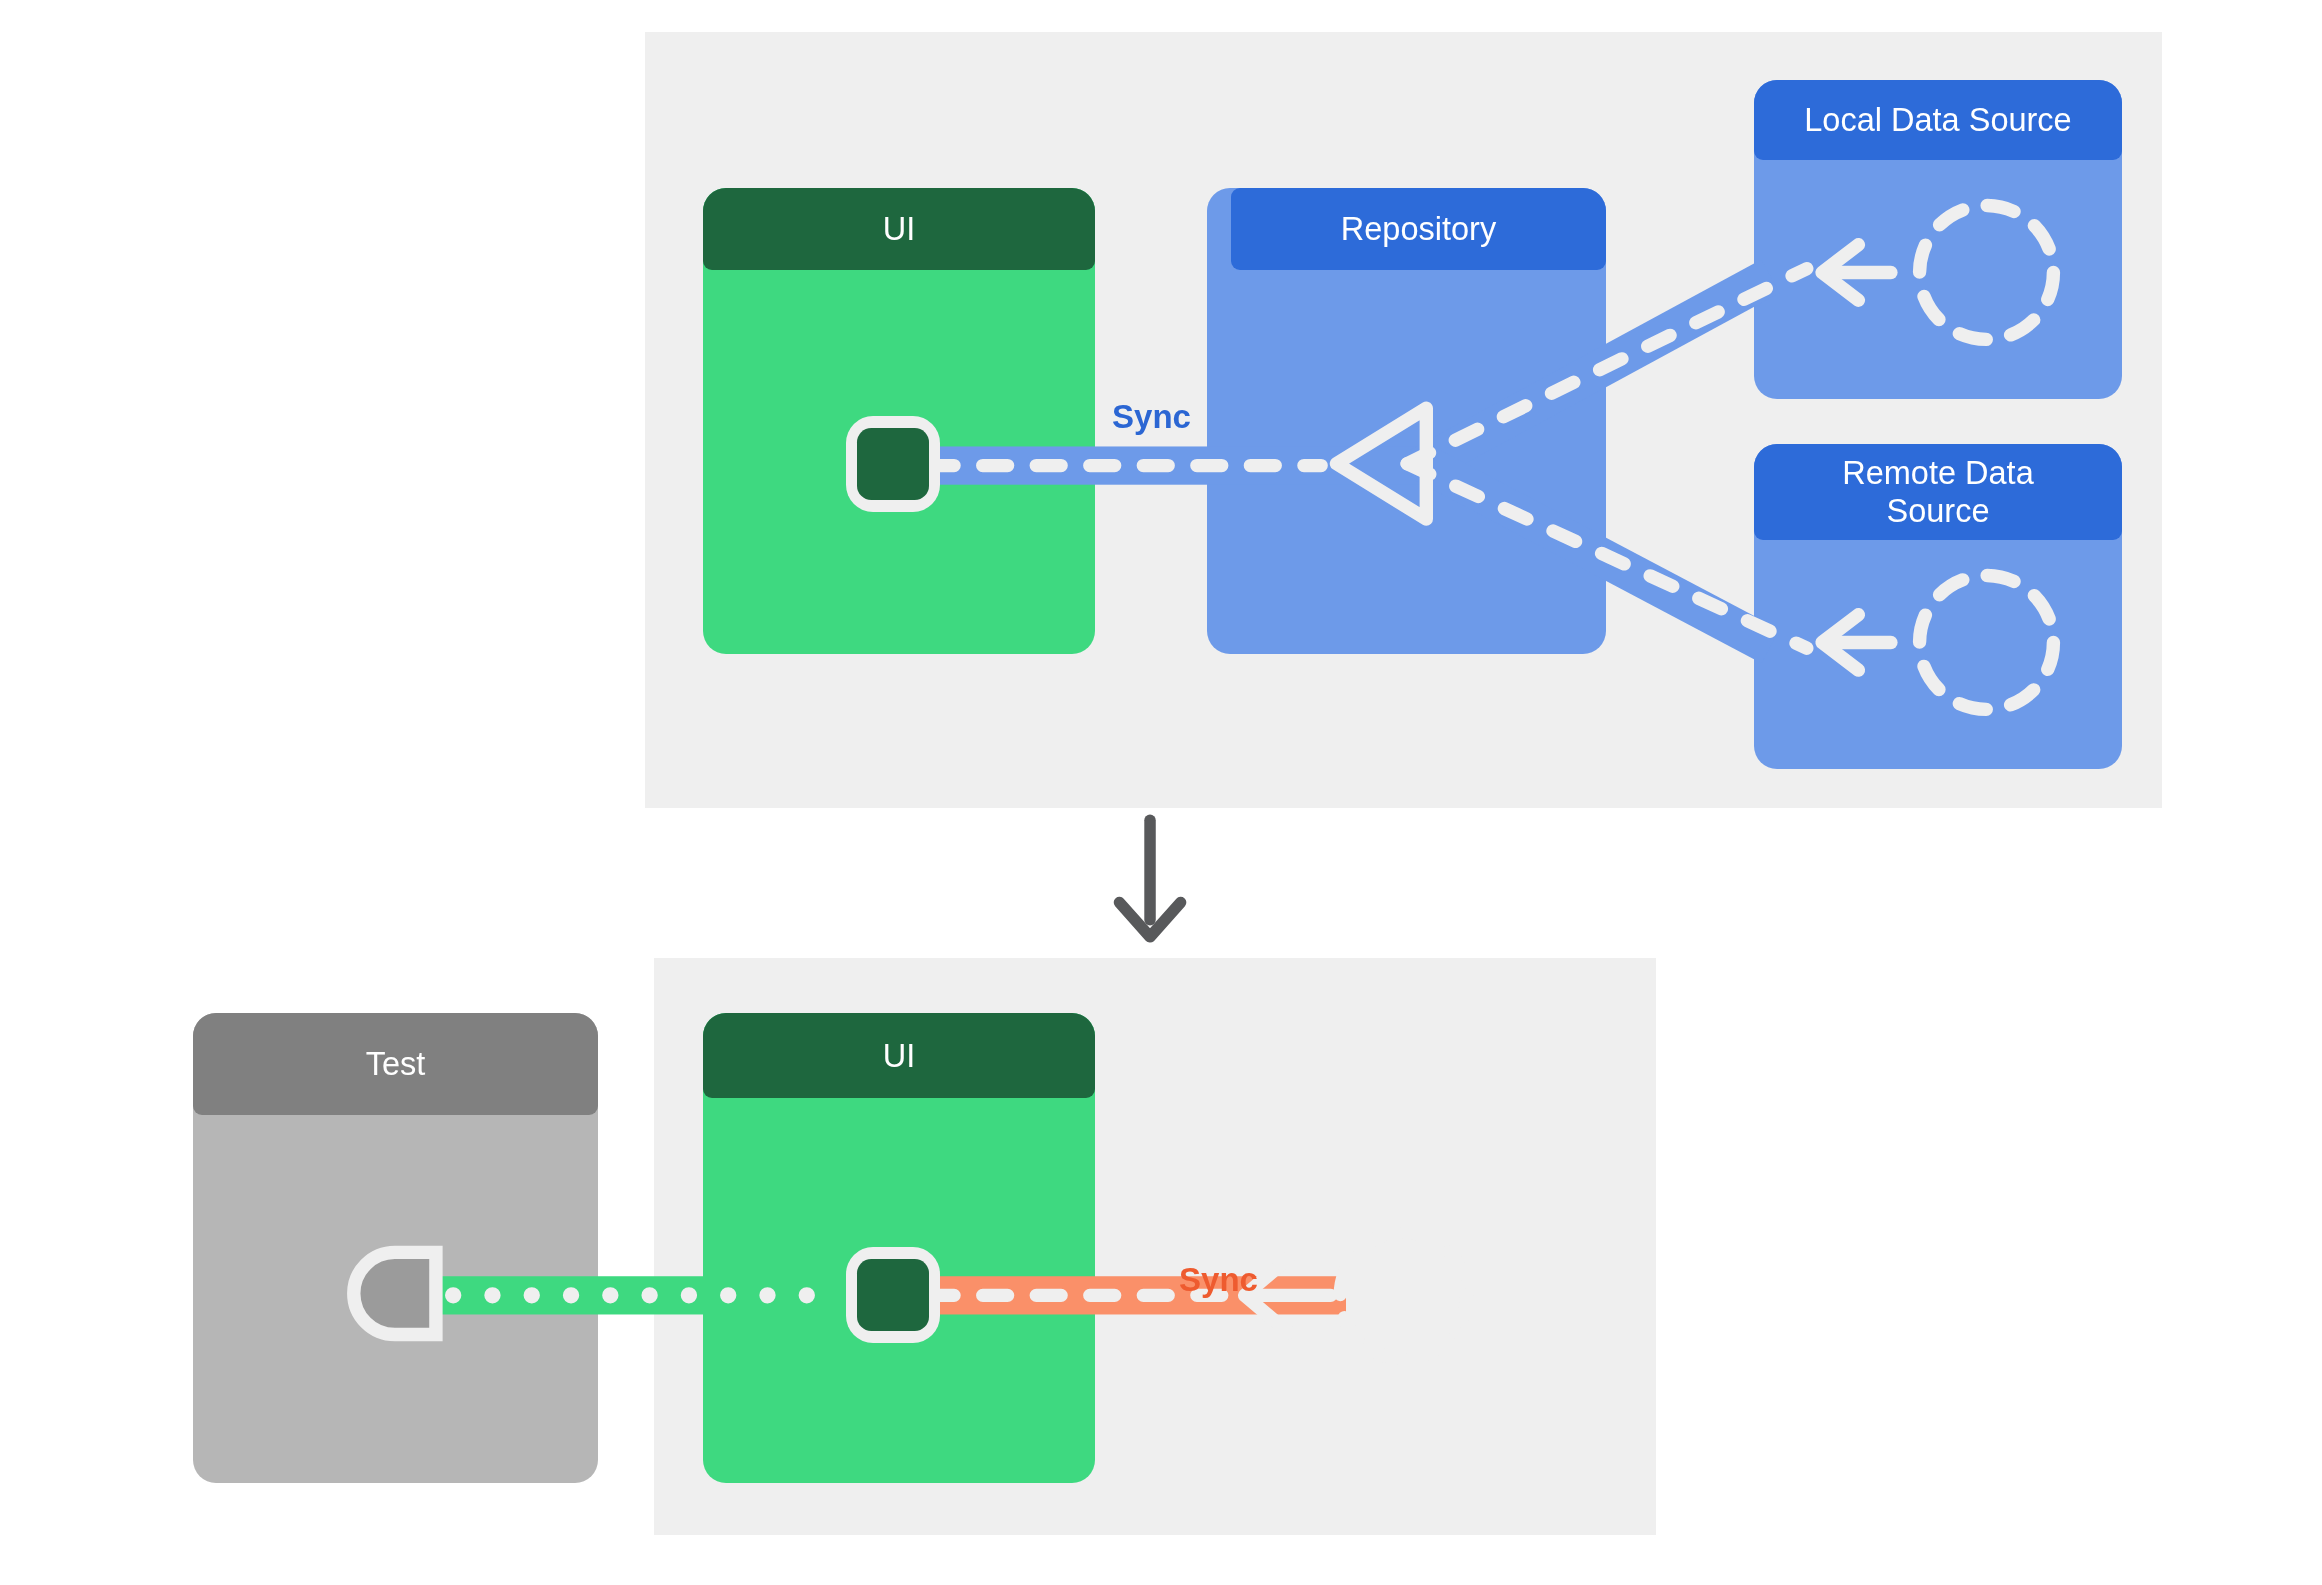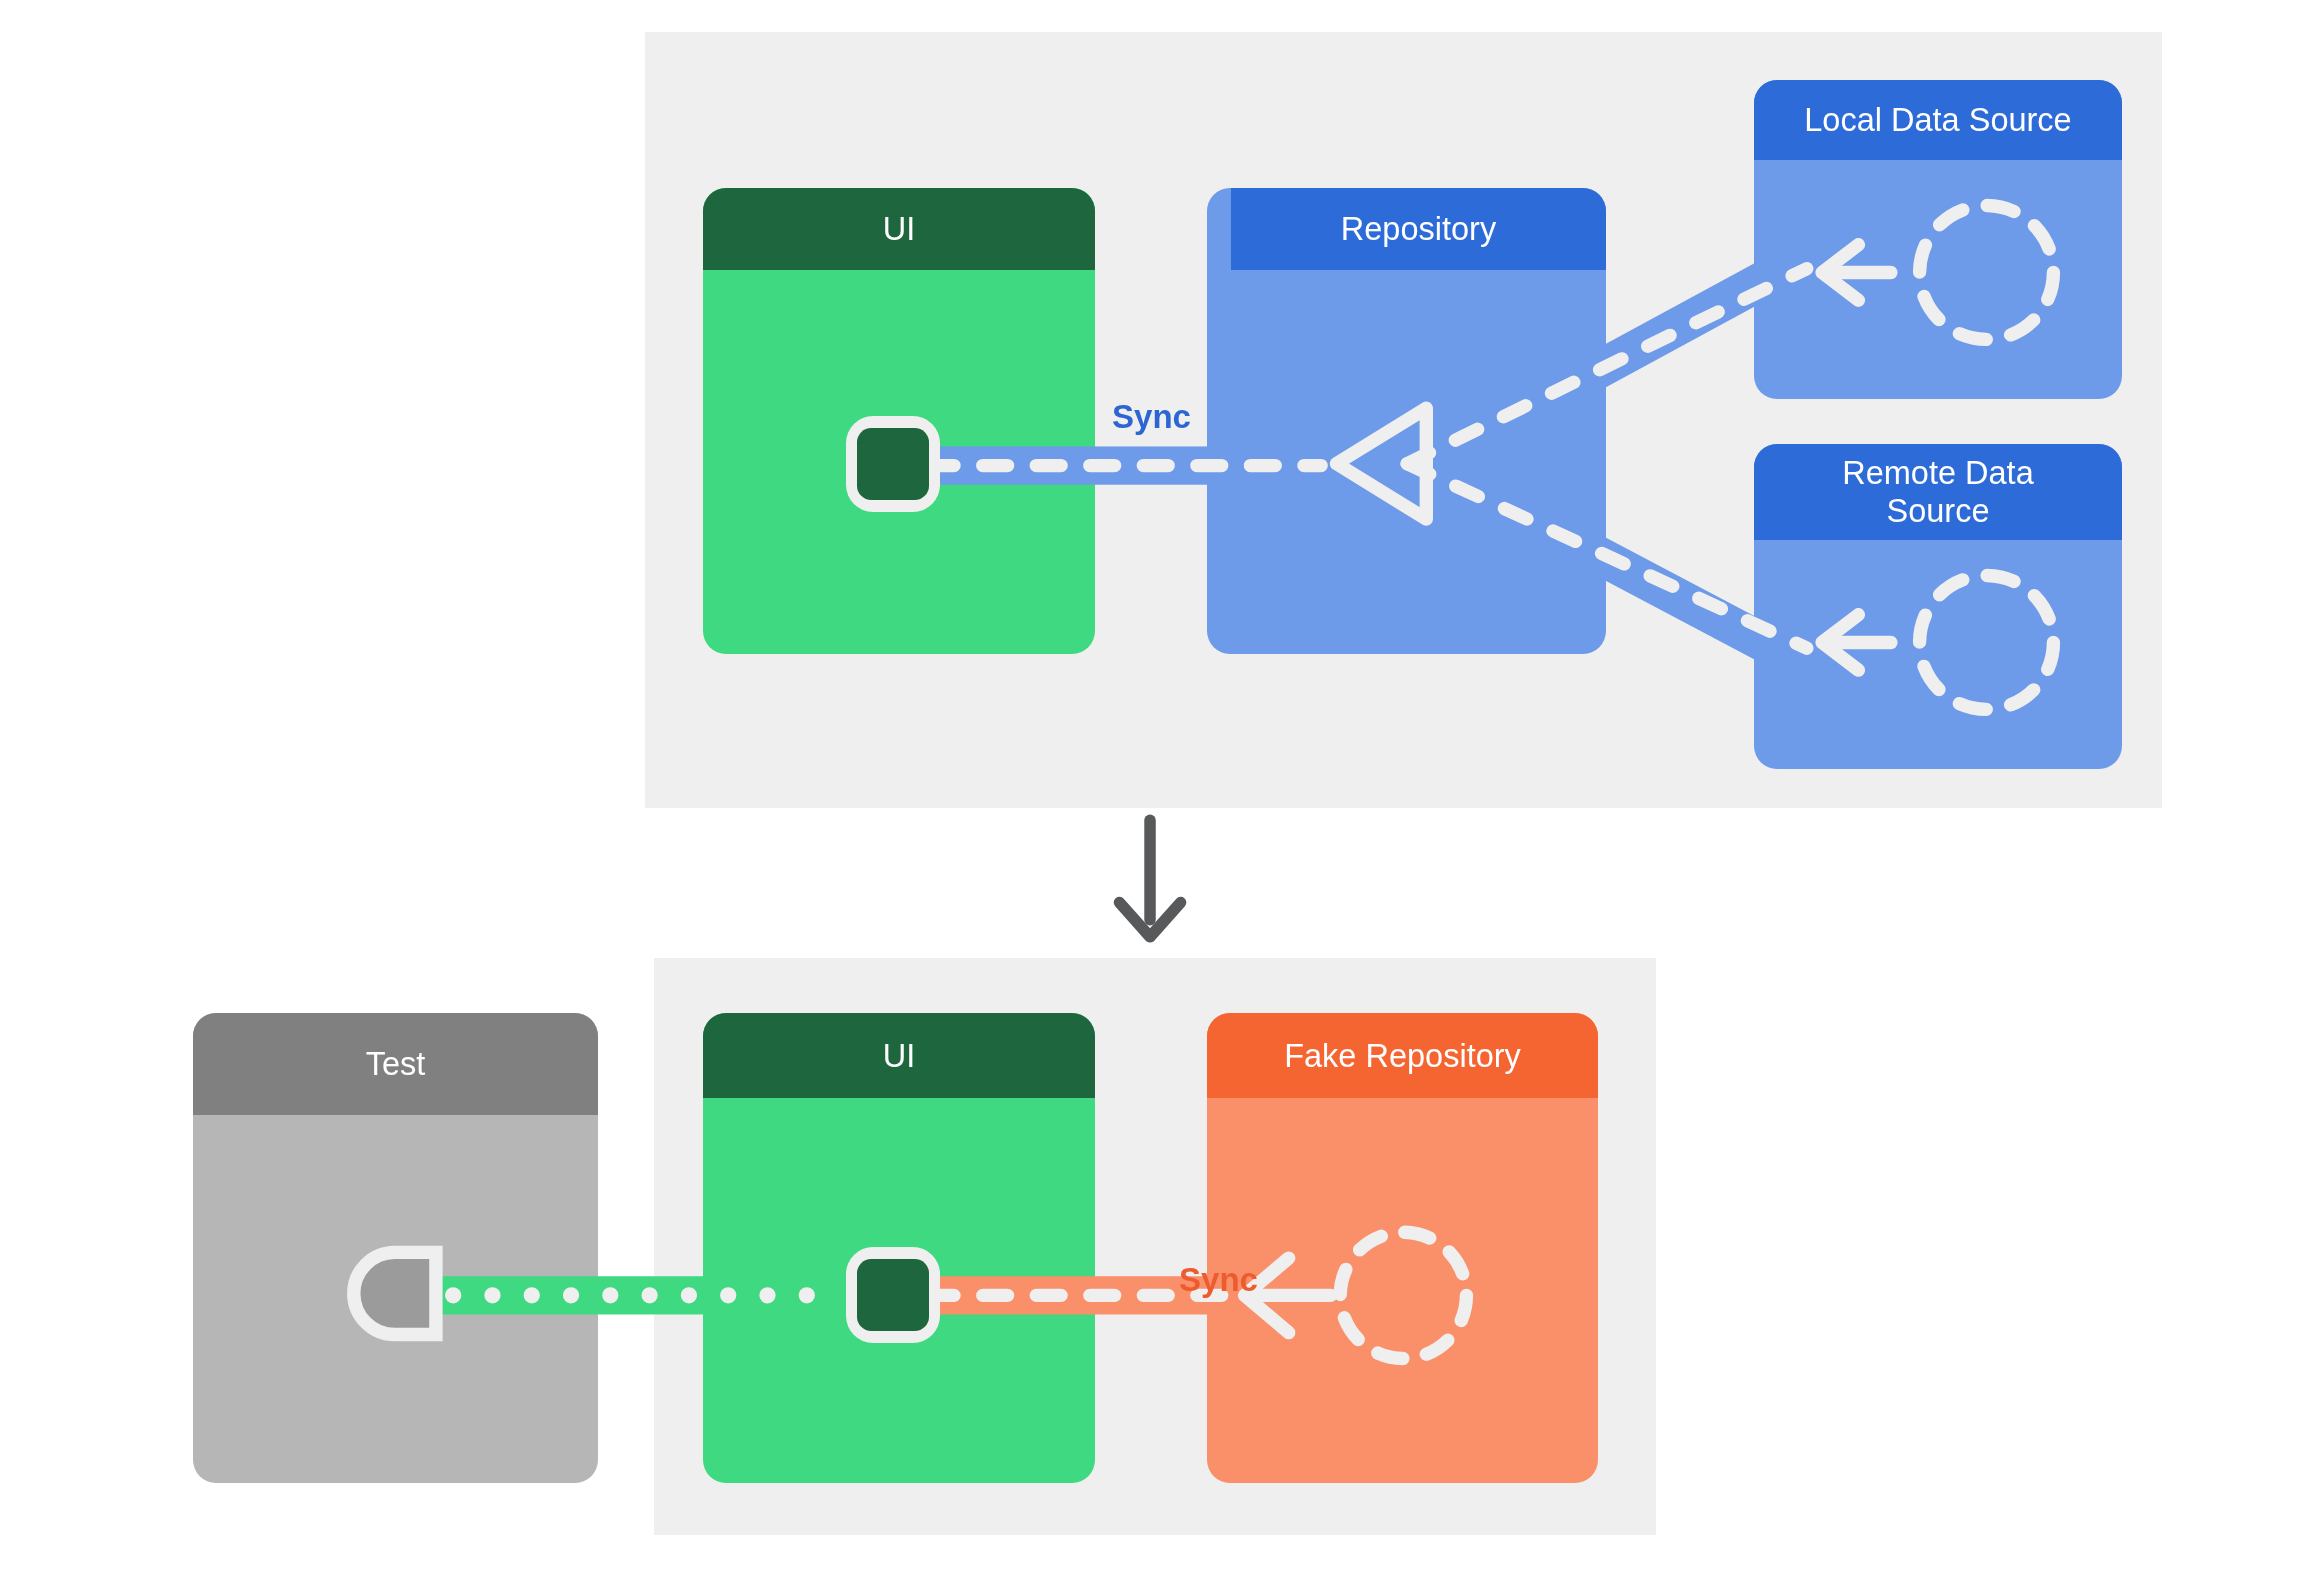--- a/index.html
+++ b/index.html
@@ -11,21 +11,21 @@
     overflow:hidden;
   }
   .panel{position:absolute;background:var(--panel-bg);}
   #panel-top{left:645px;top:32px;width:1517px;height:776px;}
   #panel-bottom{left:654px;top:958px;width:1002px;height:577px;}
 
   .box{position:absolute;border-radius:23px;overflow:hidden;z-index:2;}
   .box-header{
     display:flex;align-items:center;justify-content:center;
     color:var(--header-text);font-size:32.5px;line-height:38px;
-    text-align:center;font-weight:400;
+    text-align:center;font-weight:400;border-radius:9px;
   }
 
   #box-ui-top{left:703px;top:188px;width:392px;height:466px;background:var(--green-body);}
   #box-ui-top .box-header{height:82px;background:var(--green-header);}
   #box-repo{left:1207px;top:188px;width:399px;height:466px;background:var(--blue-body);}
   #box-repo .box-header{height:82px;background:var(--blue-header);margin-left:24px;}
   #box-local{left:1754px;top:80px;width:368px;height:319px;background:var(--blue-body);}
   #box-local .box-header{height:80px;background:var(--blue-header);}
   #box-remote{left:1754px;top:444px;width:368px;height:325px;background:var(--blue-body);}
   #box-remote .box-header{height:96px;background:var(--blue-header);text-align:center;}
@@ -103,25 +103,20 @@
       <span>Test</span>
     </div>
   </div>
 
   <div class="box" id="box-ui-bottom">
     <div class="box-header">
       <span>UI</span>
     </div>
   </div>
 
-  <div class="box" id="box-fake">
-    <div class="box-header">
-      <span>Fake Repository</span>
-    </div>
-  </div>
 
   <svg class="overlay" width="2323" height="1586" viewBox="0 0 2430 1659">
 
     <g>
 
       <rect class="band" x="983" y="467" width="505" height="40"></rect>
 
       <line class="band-line-blue" x1="1485" y1="488" x2="1852" y2="289"></line>
       <line class="band-line-blue" x1="1485" y1="482" x2="1852" y2="676"></line>
 

